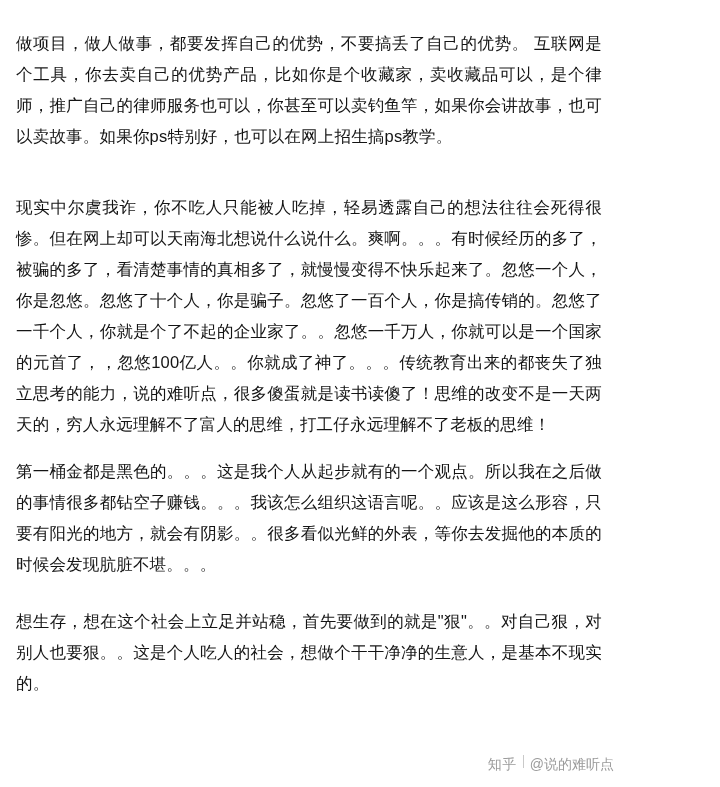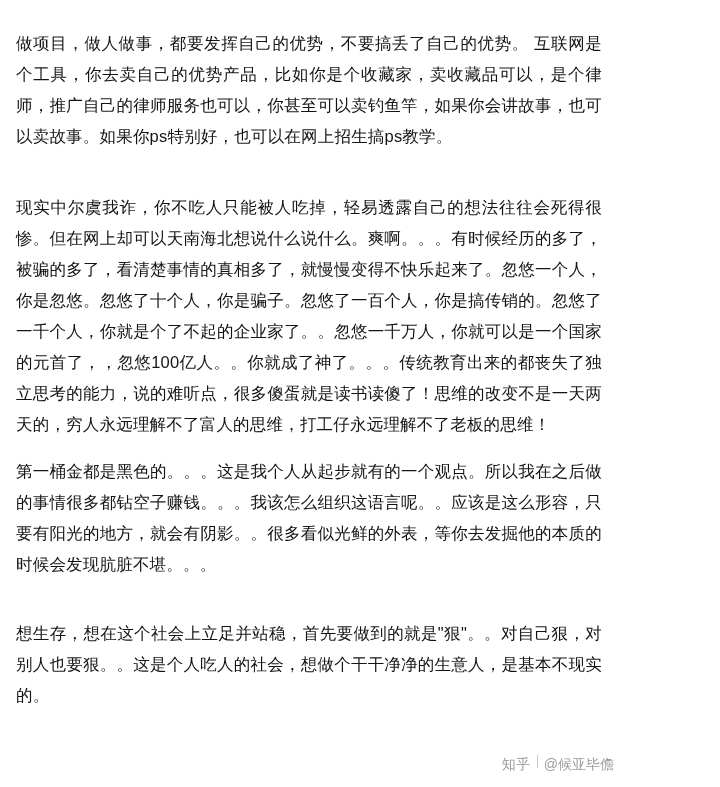--- a/index.html
+++ b/index.html
@@ -29,21 +29,21 @@
     color: #141414;
     text-align: justify;
     margin: 0 0 34px 0;
     word-break: break-all;
   }
   .para:last-of-type {
     margin-bottom: 0;
   }
   .p1 { margin-bottom: 40px; }
   .p2 { margin-bottom: 16px; }
-  .p3 { margin-bottom: 38px; }
+  .p3 { margin-bottom: 26px; }
 
   .watermark {
     position: absolute;
     right: 18px;
     bottom: 14px;
     display: flex;
     align-items: flex-start;
     gap: 6px;
     color: #9b9b9b;
     font-size: 14px;
@@ -72,16 +72,16 @@
 <div class="page">
 
   <p class="para p1">做项目，做人做事，都要发挥自己的优势，不要搞丢了自己的优势。 互联网是个工具，你去卖自己的优势产品，比如你是个收藏家，卖收藏品可以，是个律师，推广自己的律师服务也可以，你甚至可以卖钓鱼竿，如果你会讲故事，也可以卖故事。如果你ps特别好，也可以在网上招生搞ps教学。</p>
   <p class="para p2">现实中尔虞我诈，你不吃人只能被人吃掉，轻易透露自己的想法往往会死得很惨。但在网上却可以天南海北想说什么说什么。爽啊。。。有时候经历的多了，被骗的多了，看清楚事情的真相多了，就慢慢变得不快乐起来了。忽悠一个人，你是忽悠。忽悠了十个人，你是骗子。忽悠了一百个人，你是搞传销的。忽悠了一千个人，你就是个了不起的企业家了。。忽悠一千万人，你就可以是一个国家的元首了，，忽悠100亿人。。你就成了神了。。。传统教育出来的都丧失了独立思考的能力，说的难听点，很多傻蛋就是读书读傻了！思维的改变不是一天两天的，穷人永远理解不了富人的思维，打工仔永远理解不了老板的思维！</p>
   <p class="para p3">第一桶金都是黑色的。。。这是我个人从起步就有的一个观点。所以我在之后做的事情很多都钻空子赚钱。。。我该怎么组织这语言呢。。应该是这么形容，只要有阳光的地方，就会有阴影。。很多看似光鲜的外表，等你去发掘他的本质的时候会发现肮脏不堪。。。</p>
   <p class="para p4">想生存，想在这个社会上立足并站稳，首先要做到的就是"狠"。。对自己狠，对别人也要狠。。这是个人吃人的社会，想做个干干净净的生意人，是基本不现实的。</p>
 
   <div class="watermark">
     <span class="zhihu-logo">知乎</span>
     <span class="sep"></span>
-    <span class="author">@候亚毕儋</span>
+    <span class="author">@说的难听点</span>
   </div>
 
 </div>
 
 </body></html>

